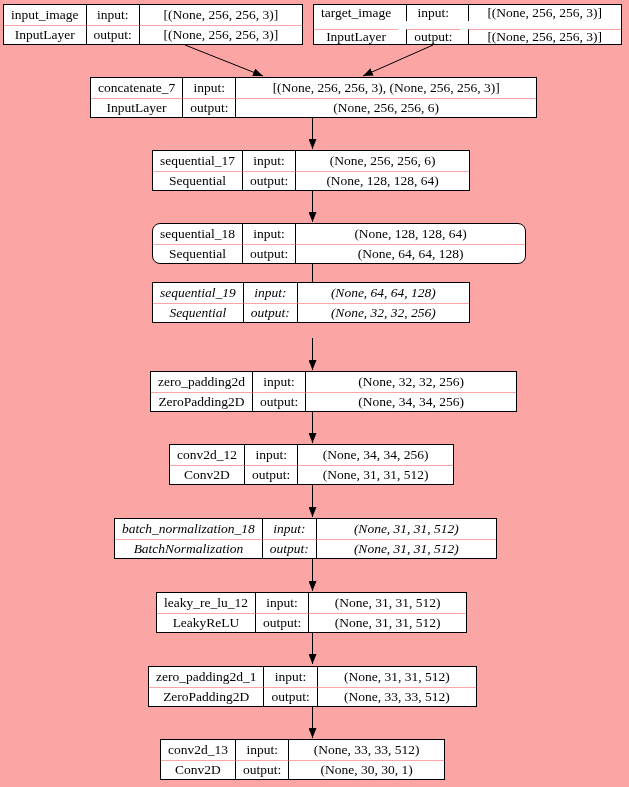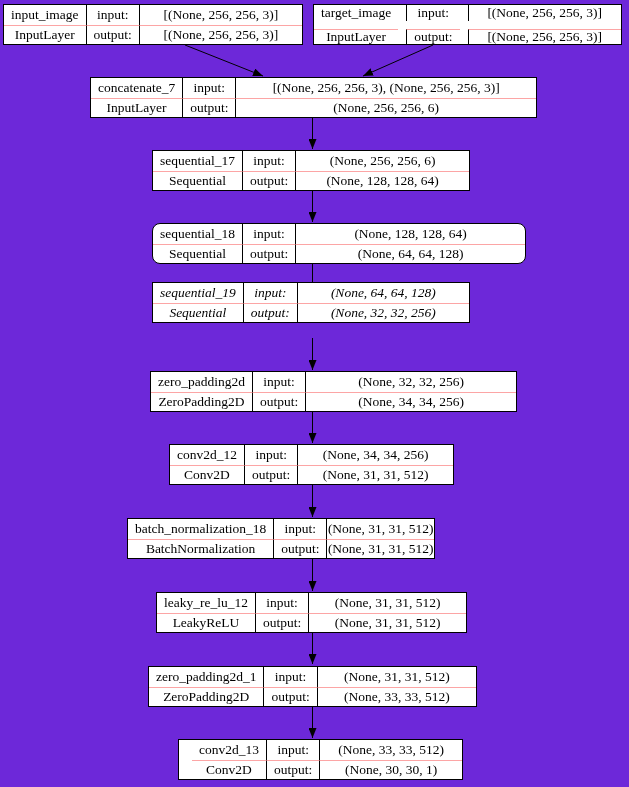--- a/index.html
+++ b/index.html
@@ -4,21 +4,21 @@
 <style>
   html, body {
     margin: 0;
     padding: 0;
     background: #ffffff;
   }
   #canvas {
     position: relative;
     width: 629px;
     height: 787px;
-    background: #6d28d9;
+    background: #fca5a5;
     font-family: "Liberation Serif", "DejaVu Serif", serif;
     font-size: 13.5px;
     color: #000000;
   }
   #edge-layer {
     position: absolute;
     left: 0;
     top: 0;
     width: 629px;
     height: 787px;
@@ -144,21 +144,21 @@
 
   <div class="node" style="left:169px;top:444px;width:285px;">
     <div class="cell">conv2d_12</div>
     <div class="cell">input:</div>
     <div class="cell">(None, 34, 34, 256)</div>
     <div class="cell">Conv2D</div>
     <div class="cell">output:</div>
     <div class="cell">(None, 31, 31, 512)</div>
   </div>
 
-  <div class="node" style="left:127px;top:518px;width:308px;">
+  <div class="node" style="left:114px;top:518px;width:383px;font-style:italic;">
     <div class="cell">batch_normalization_18</div>
     <div class="cell">input:</div>
     <div class="cell">(None, 31, 31, 512)</div>
     <div class="cell">BatchNormalization</div>
     <div class="cell">output:</div>
     <div class="cell">(None, 31, 31, 512)</div>
   </div>
 
   <div class="node" style="left:156px;top:592px;width:311px;">
     <div class="cell">leaky_re_lu_12</div>
@@ -171,21 +171,21 @@
 
   <div class="node" style="left:148px;top:666px;width:329px;">
     <div class="cell">zero_padding2d_1</div>
     <div class="cell">input:</div>
     <div class="cell">(None, 31, 31, 512)</div>
     <div class="cell">ZeroPadding2D</div>
     <div class="cell">output:</div>
     <div class="cell">(None, 33, 33, 512)</div>
   </div>
 
-  <div class="node" style="left:178px;top:739px;width:285px;padding-left:13px;">
+  <div class="node" style="left:160px;top:739px;width:285px;">
     <div class="cell">conv2d_13</div>
     <div class="cell">input:</div>
     <div class="cell">(None, 33, 33, 512)</div>
     <div class="cell">Conv2D</div>
     <div class="cell">output:</div>
     <div class="cell">(None, 30, 30, 1)</div>
   </div>
 
 </div>
 

